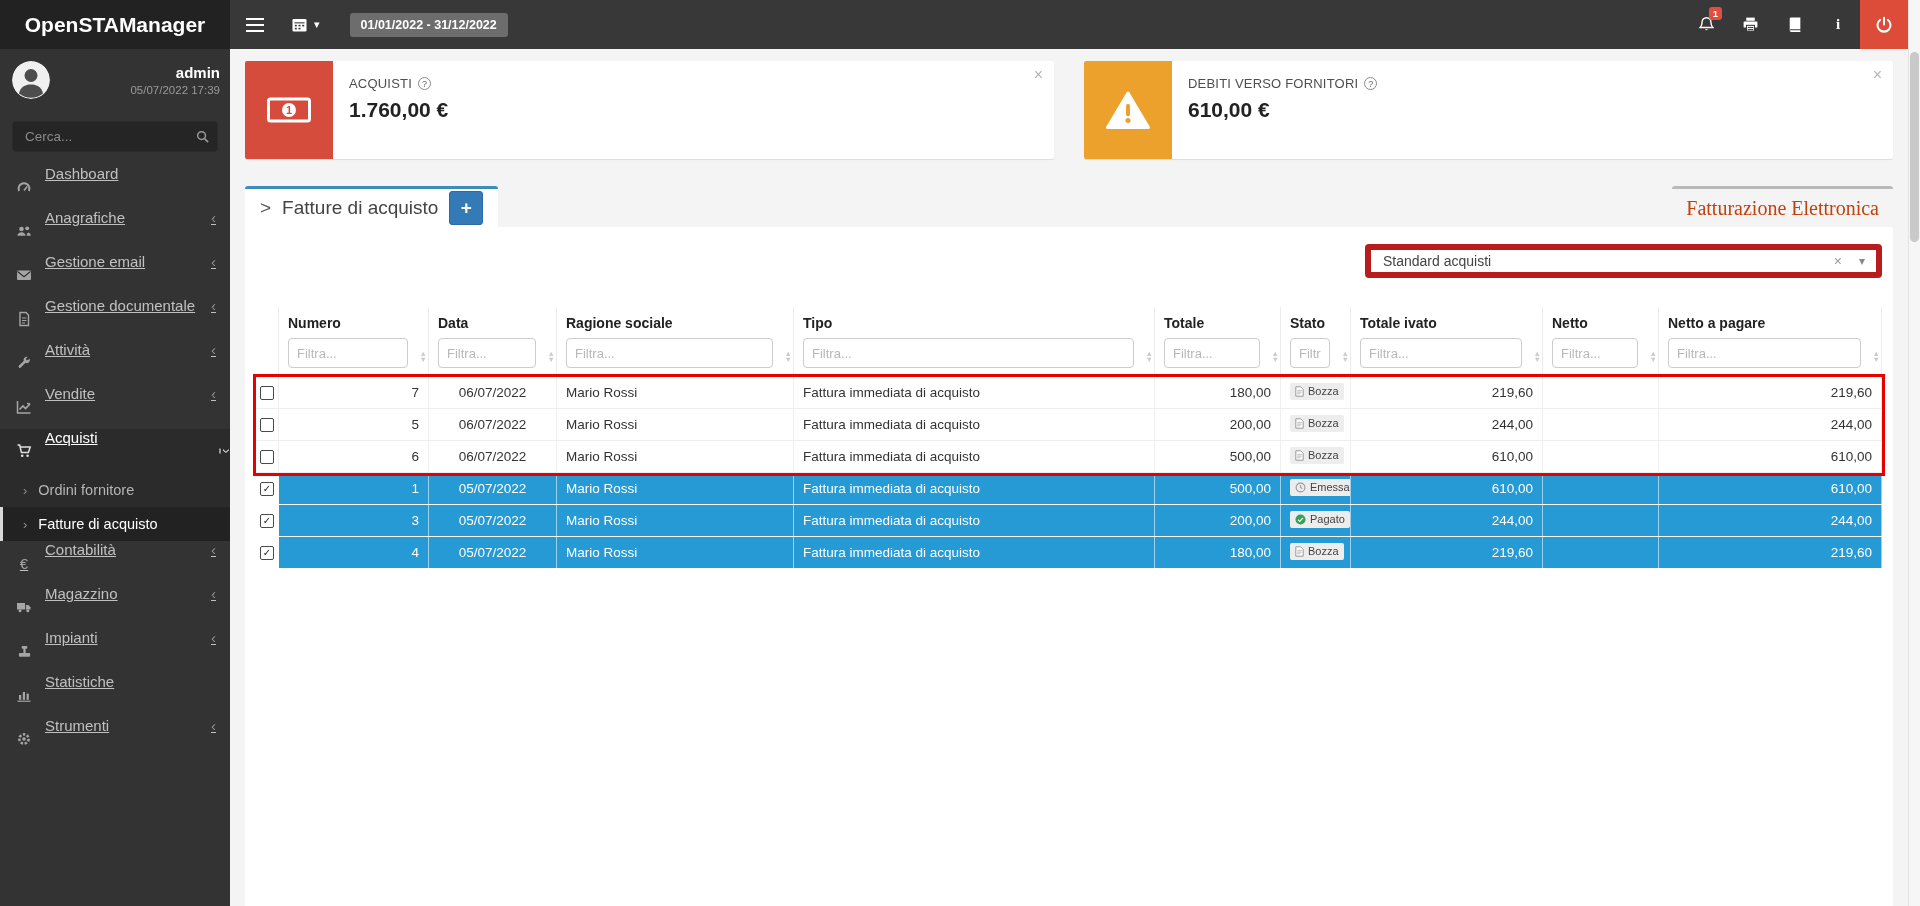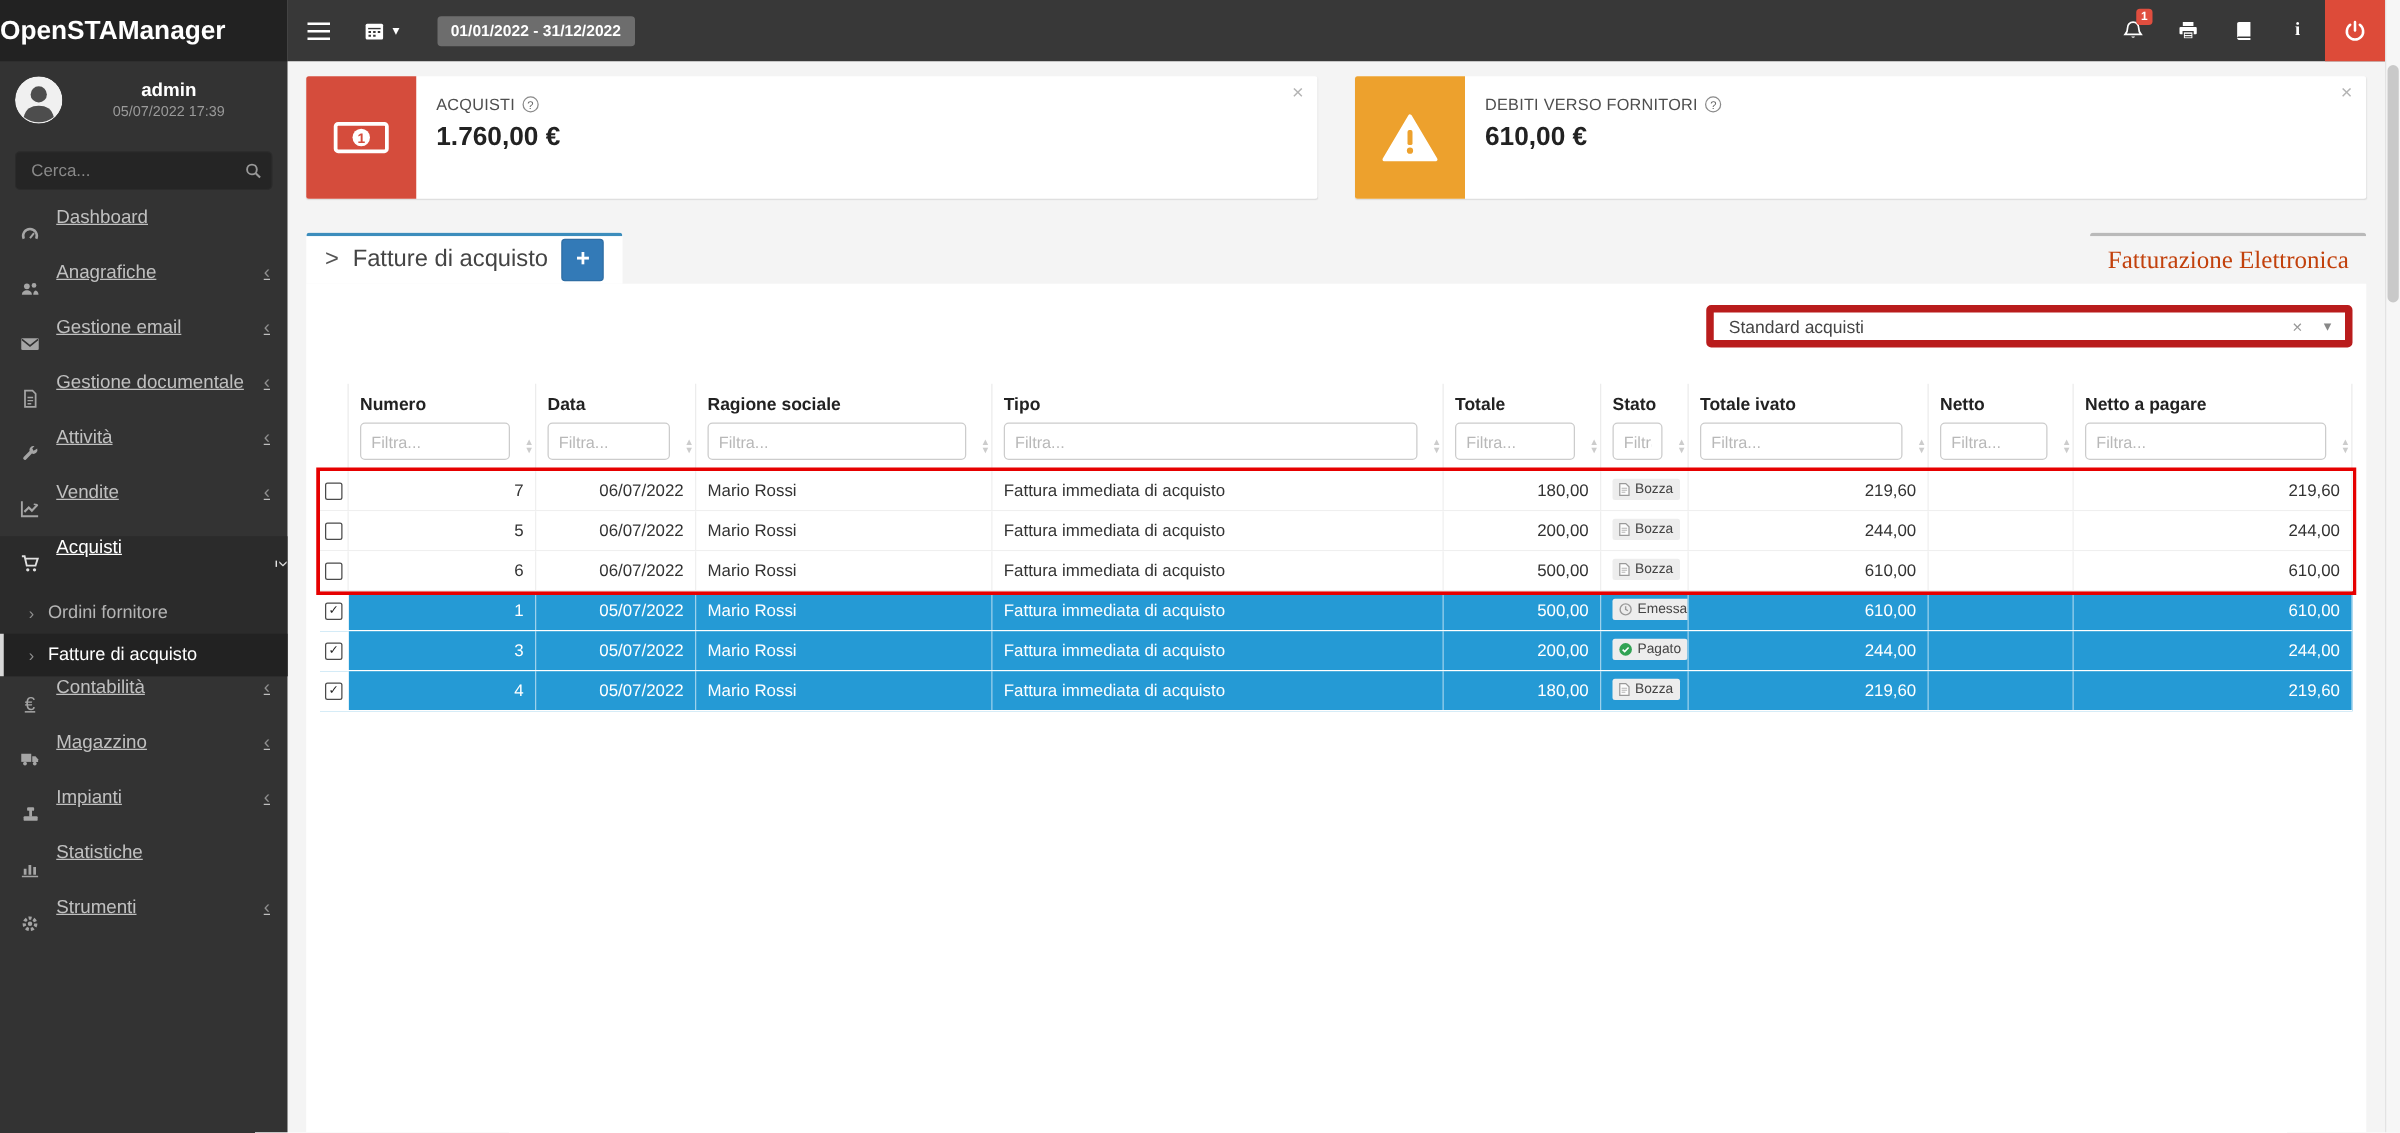--- a/index.html
+++ b/index.html
@@ -15,24 +15,24 @@
   .cal-group { display:flex; align-items:center; gap:7px; margin-left:12px; color:#fff; cursor:pointer; }
   .cal-caret { font-size:11px; color:#fff; }
   .date-badge { margin-left:30px; background:#6d6d6d; color:#fff; font-weight:bold; font-size:12.5px; padding:5px 11px; border-radius:3px; cursor:pointer; }
   .top-right { margin-left:auto; display:flex; align-items:stretch; height:100%; }
   .tb-icon { width:44px; display:flex; align-items:center; justify-content:center; color:#fff; position:relative; cursor:pointer; }
   .badge-count { position:absolute; top:7px; right:6px; background:#e04e3f; color:#fff; font-size:9.5px; font-weight:bold; padding:1.5px 4px; border-radius:3px; line-height:1.1; }
   .info-i { font-size:15px; font-weight:bold; font-family:"Liberation Serif",serif; }
   .power-btn { width:48px; background:#dd4b39; }
   
   .sidebar { position:absolute; left:0; top:0; bottom:0; width:230px; background:#333; z-index:7; }
-  .logo { height:49px; background:#222; color:#fff; display:flex; align-items:center; font-weight:bold; font-size:21px; cursor:pointer; }
+  .logo { height:49px; background:#222; color:#fff; display:flex; align-items:center; justify-content:center; font-weight:bold; font-size:21px; cursor:pointer; }
   .user-panel { display:flex; align-items:center; padding:12px 10px 0 12px; }
   .avatar { width:38px; height:38px; border-radius:50%; overflow:hidden; flex:0 0 auto; }
-  .user-info { flex:1; text-align:center; }
+  .user-info { flex:1; text-align:right; }
   .user-name { color:#fff; font-size:15px; font-weight:bold; }
   .user-date { color:#9a9a9a; font-size:11.5px; margin-top:3px; }
   .search-box { margin:22px 12px 0 12px; position:relative; }
   .search-box input { width:100%; background:#252525; border:1px solid #2b2b2b; border-radius:4px; height:31px; color:#ccc; padding:0 30px 0 12px; font-size:13.5px; font-family:inherit; }
   .search-box input::placeholder { color:#8a8a8a; }
   .search-icon { position:absolute; right:9px; top:9px; color:#999; }
   .menu { margin-top:13px; }
   .mi { height:44px; display:flex; padding:0 14px; color:#c0c0c0; font-size:15px; gap:11px; cursor:pointer;text-decoration:underline; }
   .mi .ico { width:20px; display:flex; justify-content:center; align-items:center; color:#a5a5a5; font-size:15px; }
   .mi .chev { margin-left:auto; color:#8f8f8f; font-size:15px; }
@@ -72,21 +72,21 @@
   .dtable { margin-top:29px; }
   .trow { display:grid; grid-template-columns:23px 150px 128px 237px 361px 126px 70px 192px 116px 1fr; }
   .hcell { position:relative; border-right:1px solid #ececec; padding:8px 9px 9px 9px; }
   .hcell.empty { padding:0; }
   .hlabel { font-size:14px; font-weight:bold; color:#222; margin-bottom:7px; white-space:nowrap; overflow:hidden; }
   .fil { width:calc(100% - 11px); height:30px; border:1px solid #ccc; border-radius:4px; padding:0 8px; font-size:13px; color:#555; font-family:inherit; }
   .fil::placeholder { color:#b8b8b8; }
   .sort { position:absolute; right:1px; bottom:15px; display:flex; flex-direction:column; line-height:5.5px; font-size:7.5px; color:#ccc; cursor:pointer; }
   .body-row { border-bottom:1px solid #efefef; cursor:pointer; background:#fff; }
   .body-row .cell { height:31px; line-height:31px; font-size:13.5px; color:#333; padding:0 9px; border-right:1px solid #efefef; overflow:hidden; white-space:nowrap; }
-  .ar { text-align:right; } .ac { text-align:right; }
+  .ar { text-align:right; } .ac { text-align:center; }
   .c-check { display:flex; align-items:center; justify-content:center; padding:0 !important; background:#fff; }
   .cb { width:14px; height:14px; border:1.5px solid #4a4a4a; border-radius:2px; background:#fff; display:flex; align-items:center; justify-content:center; font-size:10px; font-weight:bold; color:#222; cursor:pointer; }
   .cb .mark { visibility:hidden; }
   .cb.checked .mark { visibility:visible; }
   .red-group { box-shadow:0 0 0 3px #e60000; position:relative; z-index:2; }
   .body-row.sel { background:#259ad5; border-bottom:1px solid #fff; }
   .body-row.sel .cell { color:#fff; border-right-color:rgba(255,255,255,.55); }
   .body-row.sel .c-check { background:#fff; }
   .badge { display:inline-flex; align-items:center; gap:4px; background:#ededed; border-radius:2px; padding:3px 5px; font-size:11px; color:#444; line-height:1; }
   

